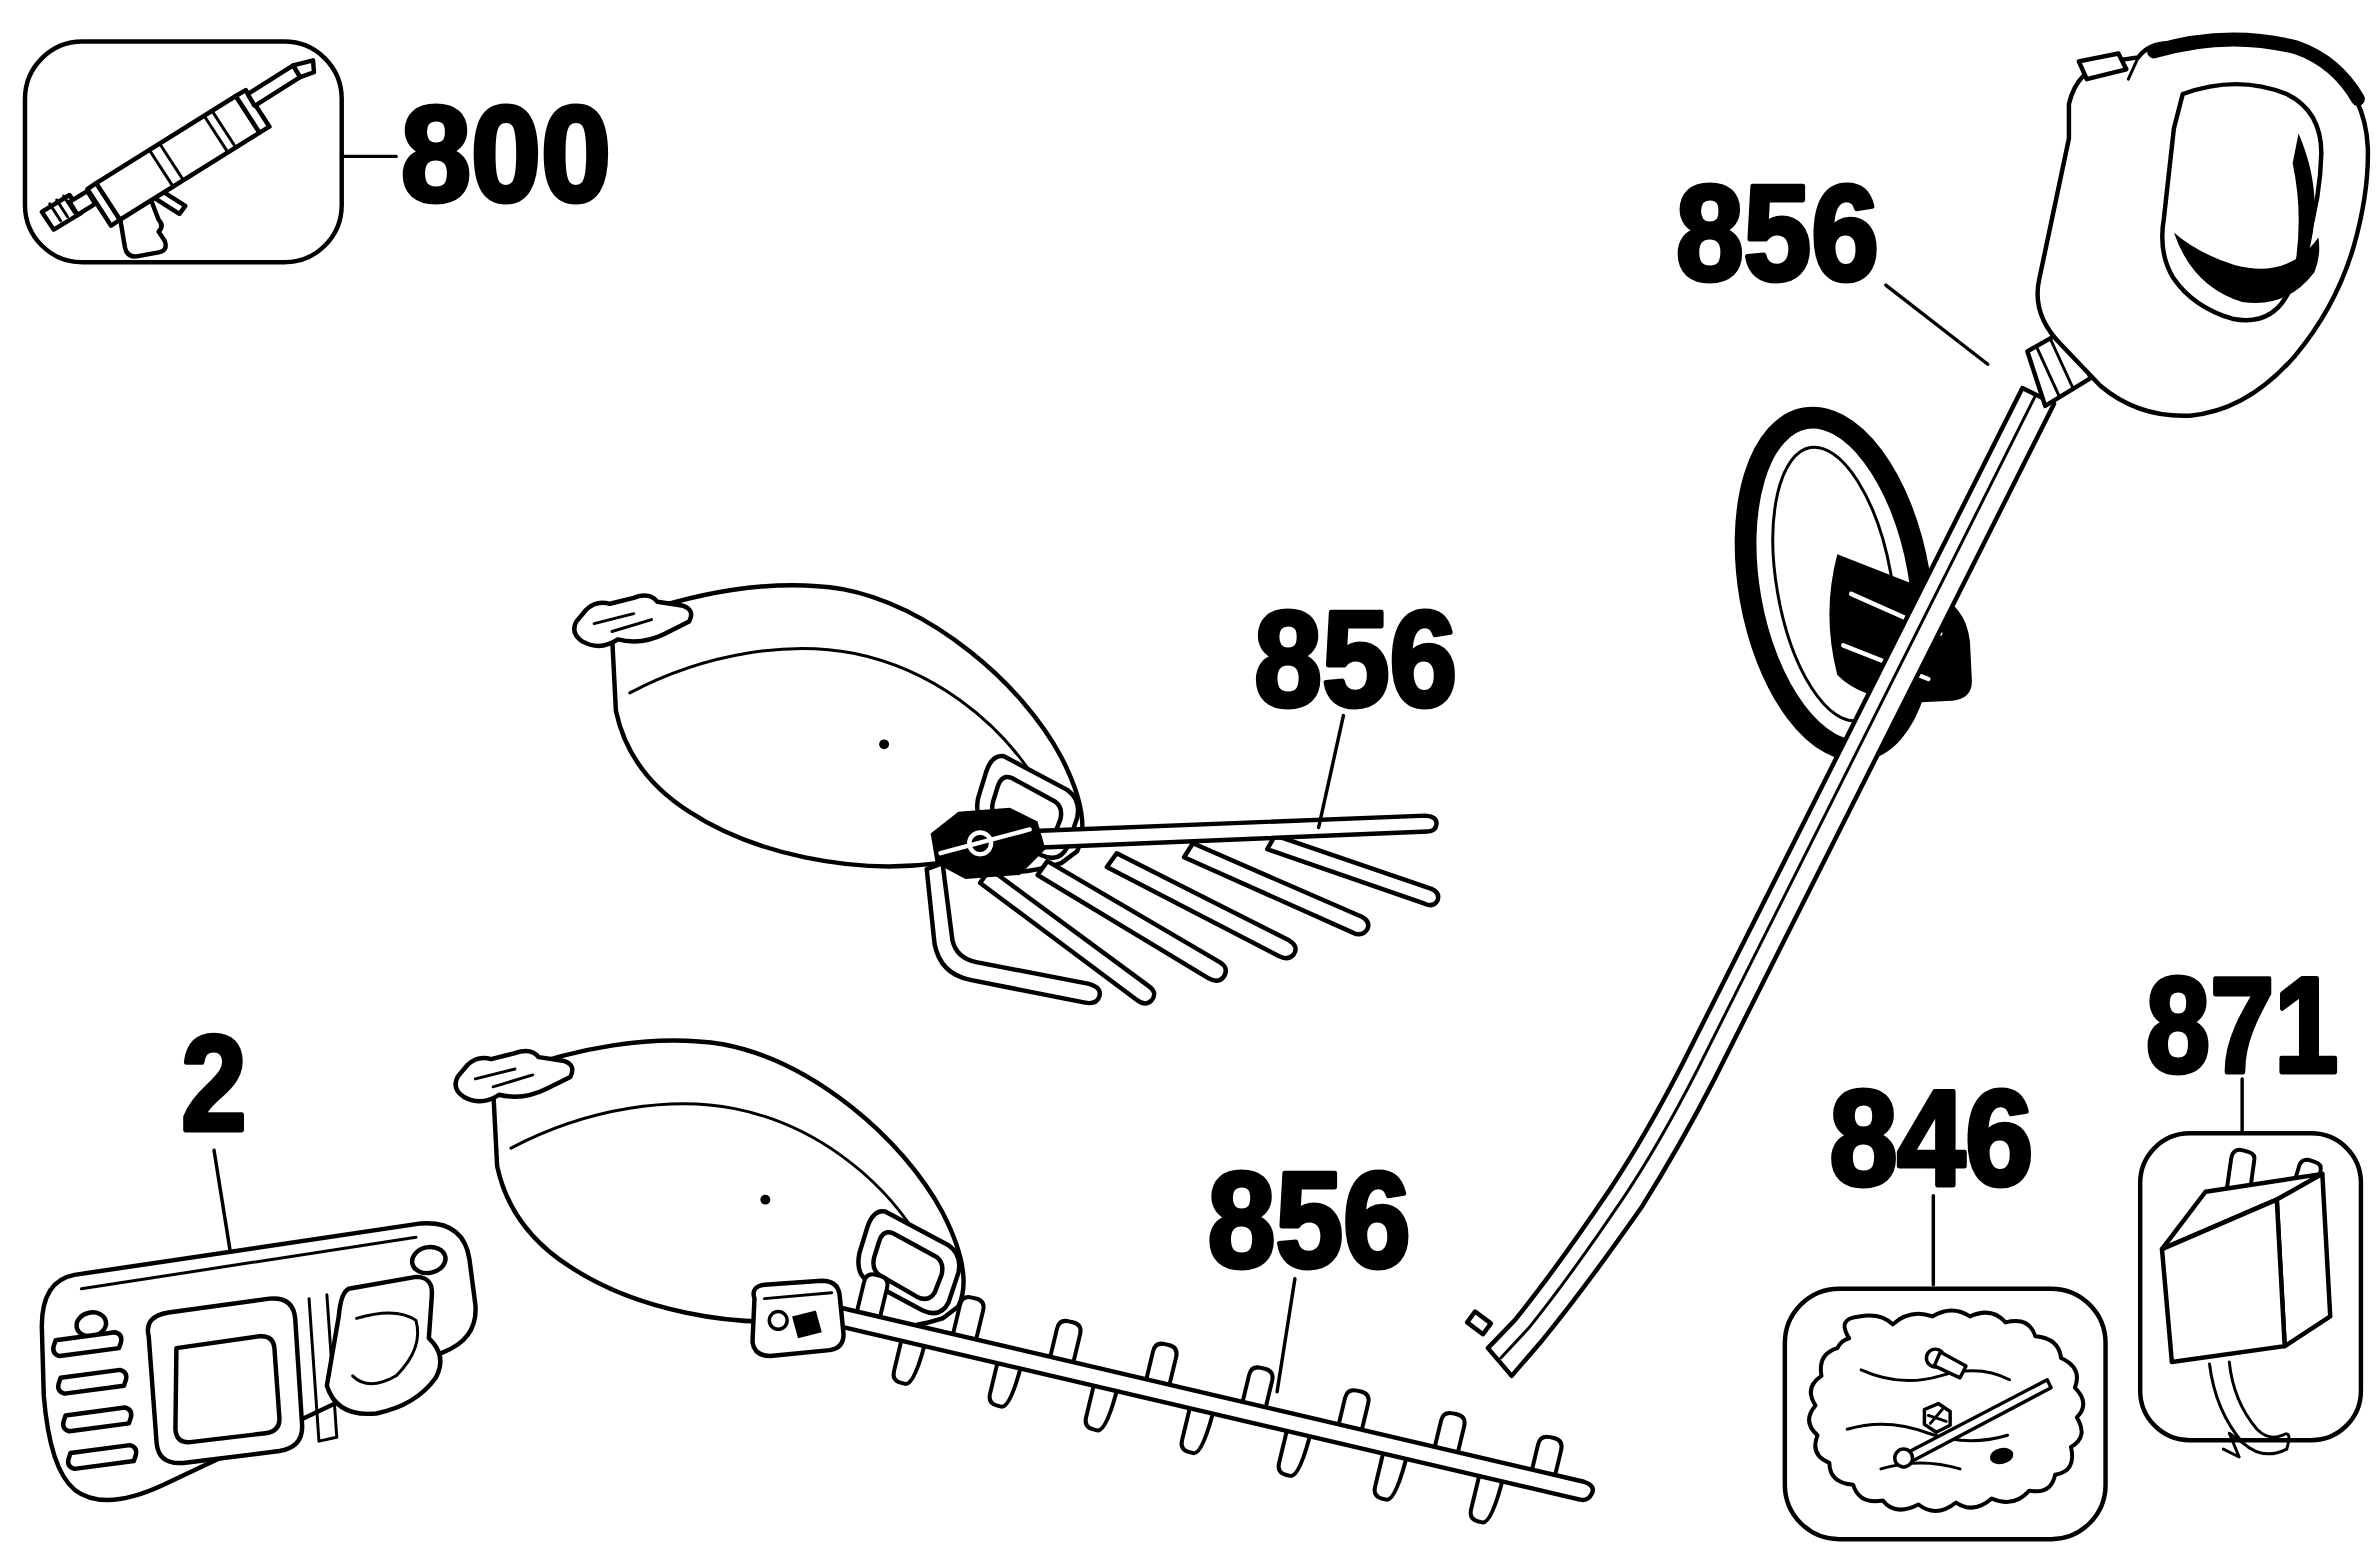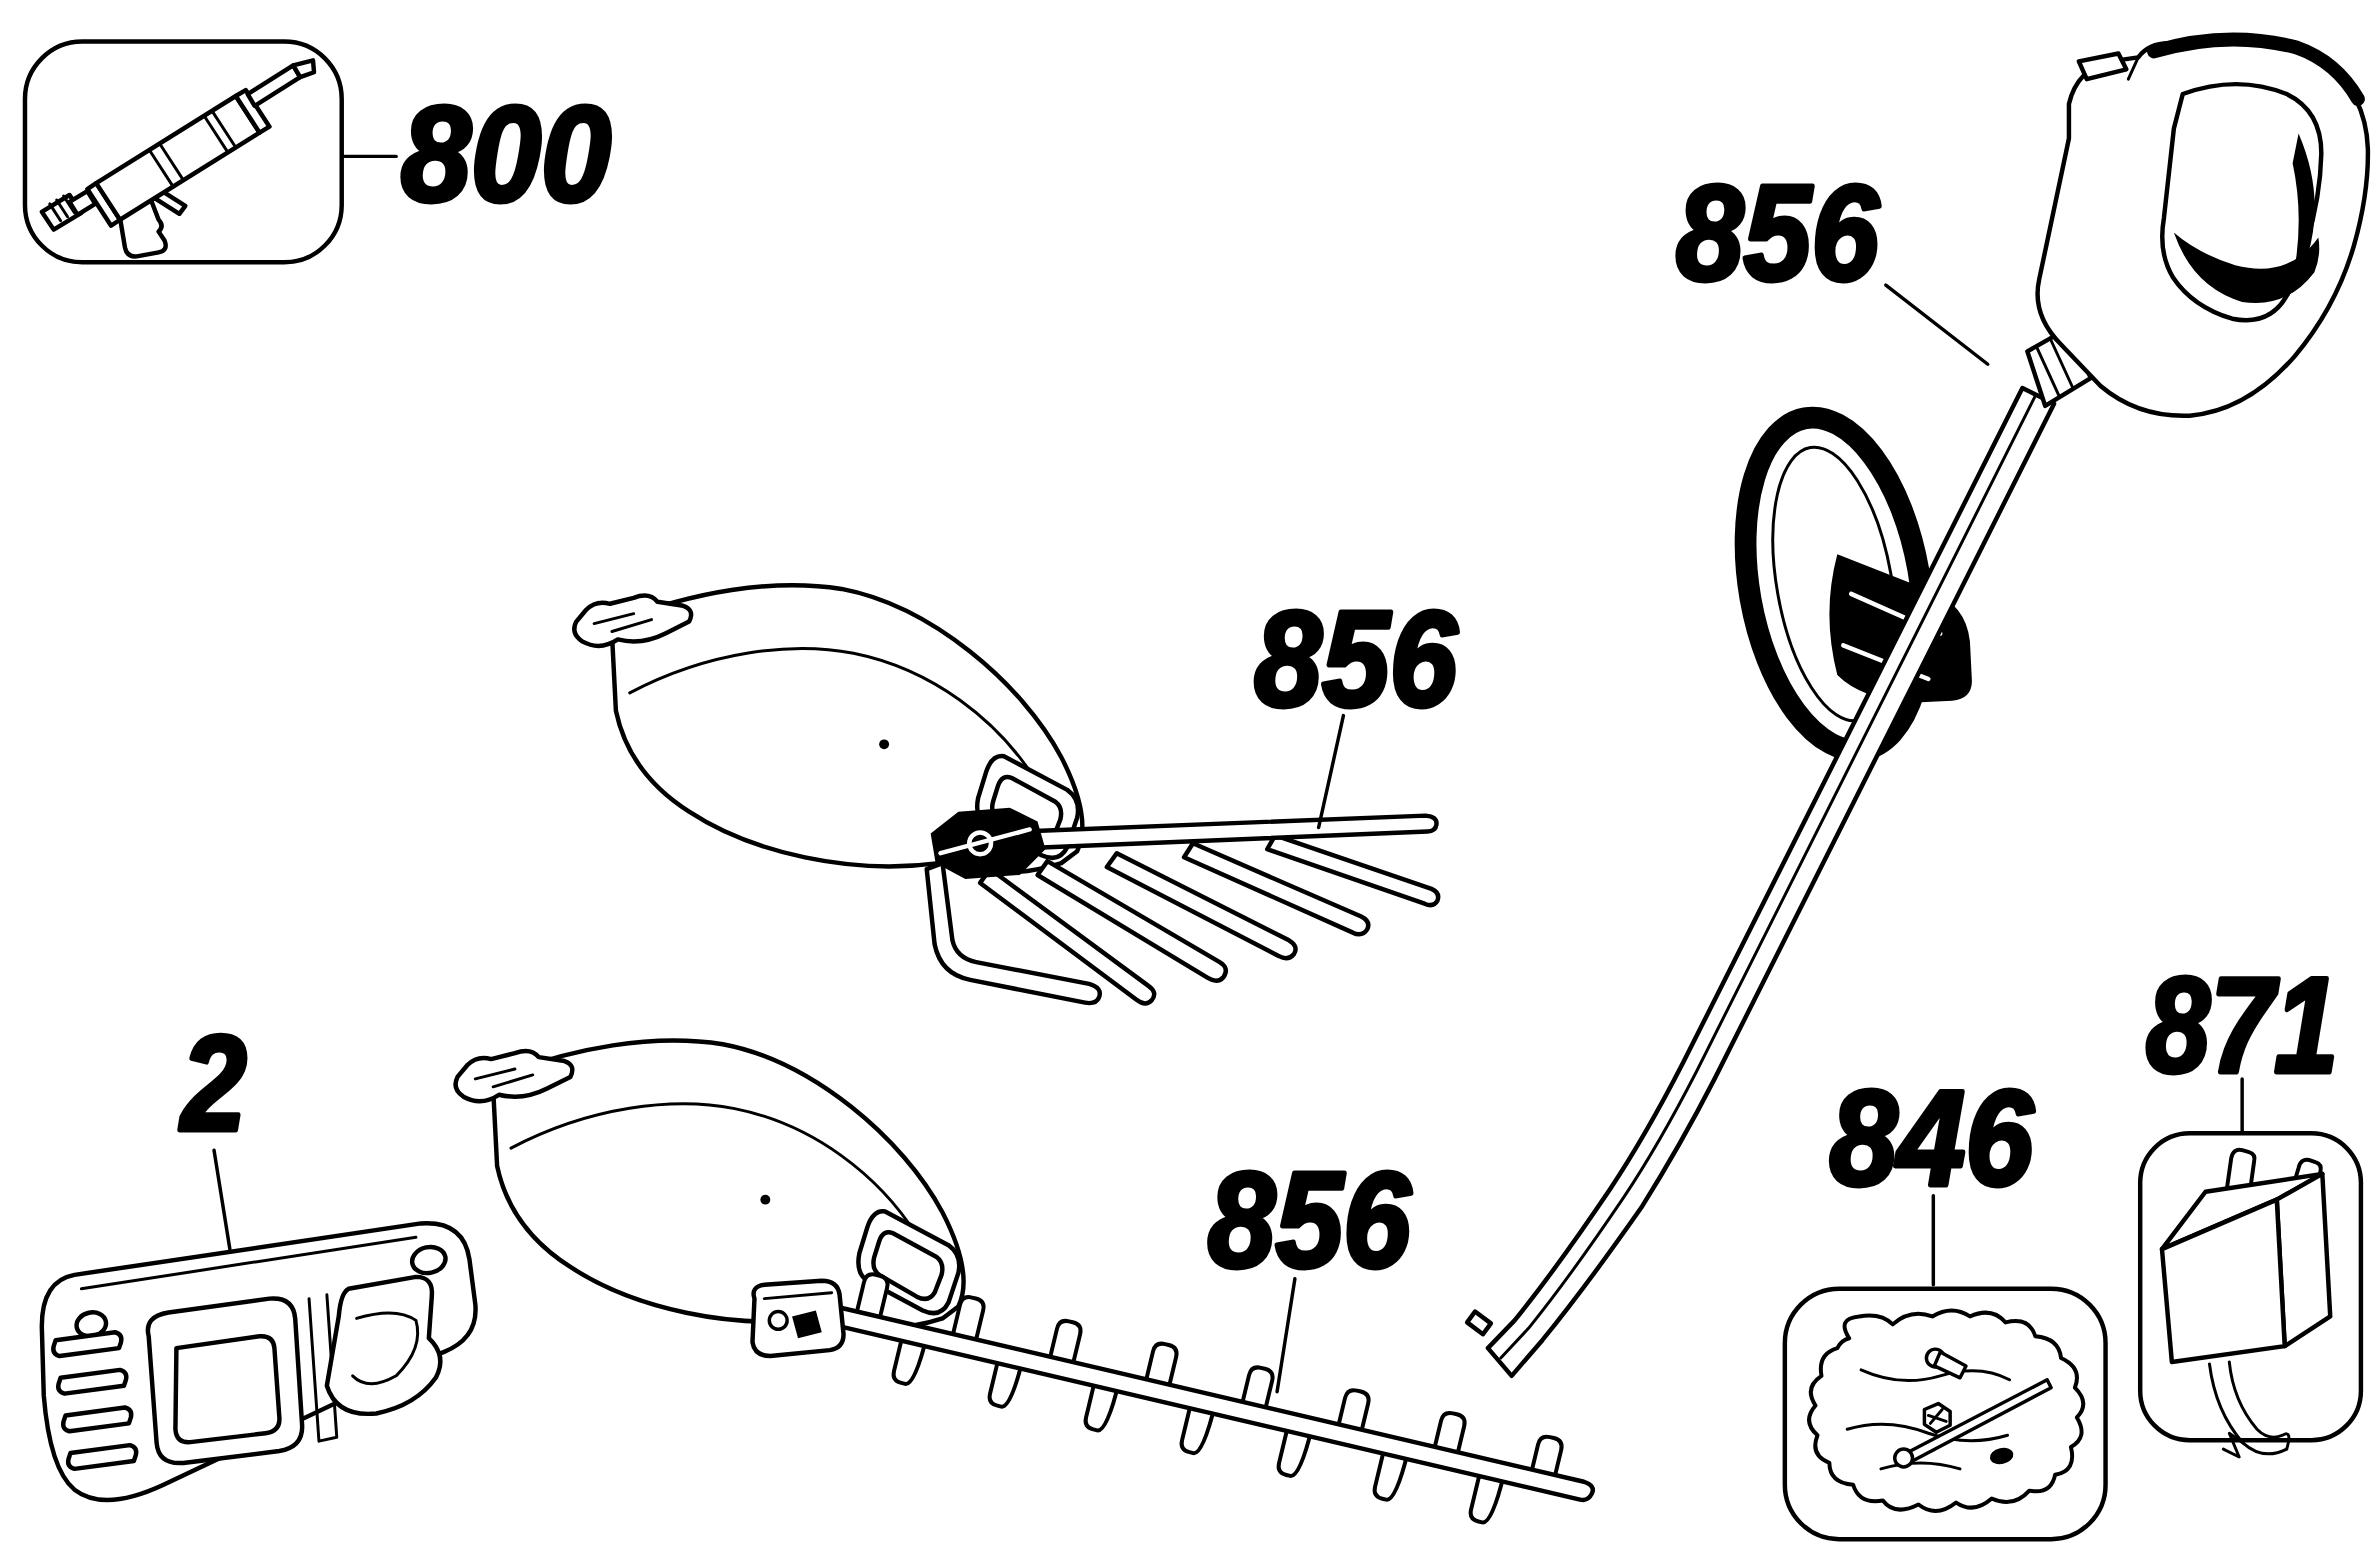--- a/index.html
+++ b/index.html
@@ -1,17 +1,17 @@
 <!DOCTYPE html>
 <html style="--ink: #000000; --paper: #ffffff;"><head>
 <meta charset="utf-8">
 <style>
   :root { --ink:#000000; --paper:#ffffff; }
   html,body { margin:0; padding:0; background:var(--paper); }
-  .stage { position:relative; width:2376px; height:1554px; background:var(--paper); overflow:hidden;font-style:italic; }
+  .stage { position:relative; width:2376px; height:1554px; background:var(--paper); overflow:hidden; }
   svg { position:absolute; inset:0; display:block; }
   .ln  { fill:var(--paper); stroke:var(--ink); stroke-width:4.5; stroke-linejoin:round; stroke-linecap:round; }
   .ln-open { fill:none; stroke:var(--ink); stroke-width:4.5; stroke-linejoin:round; stroke-linecap:round; }
   .thin { fill:none; stroke:var(--ink); stroke-width:3; stroke-linejoin:round; stroke-linecap:round; }
   .blk { fill:var(--ink); stroke:none; }
   .wht { fill:none; stroke:var(--paper); stroke-width:4.5; stroke-linecap:round; }
   .leader { fill:none; stroke:var(--ink); stroke-width:3.5; stroke-linecap:round; }
   .part-label {
     font-family:"Liberation Sans", sans-serif;
     font-weight:bold;

